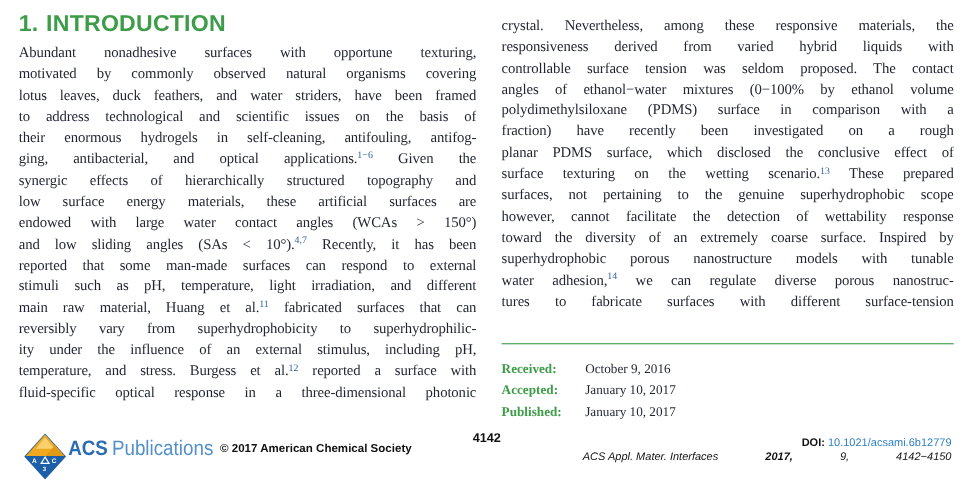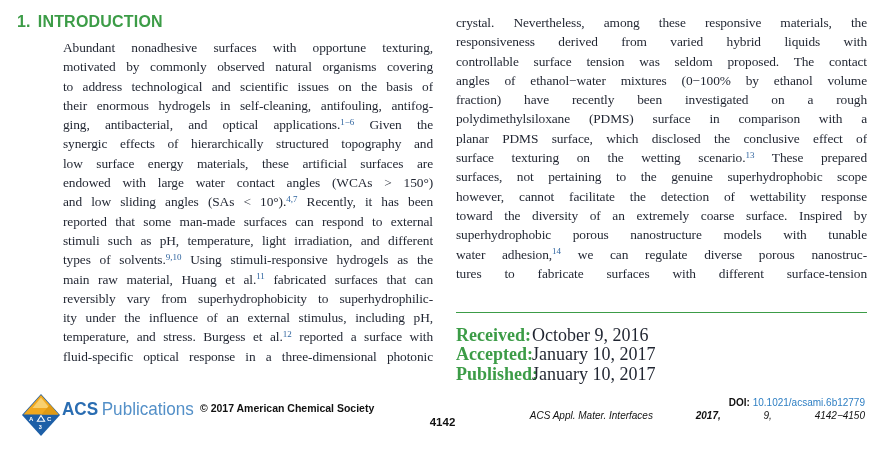--- a/index.html
+++ b/index.html
@@ -7,62 +7,62 @@
     position:relative; width:885px; height:453px; background:#ffffff;
     font-family:"Liberation Serif", serif; color:#1f2430; overflow:hidden;
   }
 
   
   .col-left  { position:absolute; left:17px;  top:12px; width:416px; }
   .col-right { position:absolute; left:456px; top:13px; width:411px; }
 
   .section-heading {
     margin:0; font-family:"Liberation Sans", sans-serif; font-weight:bold;
-    font-size:16px; line-height:20px; color:#3c9c47; letter-spacing:0.2px;
+    font-size:21px; line-height:20px; color:#3c9c47; letter-spacing:0.2px;
   }
   .heading-number { margin-right:7px; }
 
   .body-text { font-size:13.4px; line-height:19.3px; letter-spacing:-0.1px; }
-  .col-left .body-text { margin-top:6px;margin-left:46px; }
+  .col-left .body-text { margin-top:6px; }
 
   .text-line {
     height:19.3px; line-height:19.3px; overflow:hidden;
     text-align:justify; text-align-last:justify;
   }
   .sup {
     font-size:9px; color:#30659f; position:relative; top:-4.5px;
     letter-spacing:0; cursor:pointer;
   }
 
   
   .dates-block { position:absolute; left:456px; top:312px; width:411px; }
   .dates-rule  { border-top:1.5px solid #3c9c47; }
   .dates-rows  { margin-top:13px; }
-  .date-row    { display:flex; font-size:18px; line-height:19.3px; }
+  .date-row    { display:flex; font-size:12px; line-height:19.3px; }
   .date-label  { width:76px; font-weight:bold; color:#3c9c47; }
   .date-value  { color:#1f2430; }
 
   
   .footer {
     position:absolute; left:0; top:390px; width:885px; height:63px;
     font-family:"Liberation Sans", sans-serif; color:#111111;
   }
   .acs-logo-mark { position:absolute; left:22px; top:4px; }
   .brand {
     position:absolute; left:62px; top:8px; font-size:19px; white-space:nowrap;
     transform:scaleX(0.9); transform-origin:0 50%;
   }
   .brand-acs { font-weight:bold; color:#2a6db2; }
   .brand-pub { font-weight:400; color:#5490c8; margin-left:4px; }
   .copyright {
     position:absolute; left:200px; top:12px;
     font-size:10.5px; font-weight:bold; color:#111111;
   }
   .page-number {
-    position:absolute; left:0; top:26px; width:885px; text-align:center;
+    position:absolute; left:0; top:3px; width:885px; text-align:center;
     font-size:11.5px; font-weight:bold; color:#111111;
   }
   .doi-block {
     position:absolute; right:20px; top:7px; text-align:right;
     font-size:10px; line-height:12.5px;
   }
   .doi-label { font-weight:bold; }
   .doi-link  { color:#2e7fc3; text-decoration:none; cursor:pointer; }
   .citation  { color:#111111; }
   .b { font-weight:bold; }
@@ -73,46 +73,46 @@
 
 <div class="page">
 
   <div class="col-left">
     <h2 class="section-heading">
       <span class="heading-number">1.</span><span>INTRODUCTION</span>
     </h2>
     <div class="body-text" id="left-lines">
         <div class="text-line">Abundant nonadhesive surfaces with opportune texturing,</div>
         <div class="text-line">motivated by commonly observed natural organisms covering</div>
+        <div class="text-line">lotus leaves, duck feathers, and water striders, have been framed</div>
         <div class="text-line">to address technological and scientific issues on the basis of</div>
         <div class="text-line">their enormous hydrogels in self-cleaning, antifouling, antifog-</div>
         <div class="text-line">ging, antibacterial, and optical applications.<span class="sup">1−6</span> Given the</div>
         <div class="text-line">synergic effects of hierarchically structured topography and</div>
         <div class="text-line">low surface energy materials, these artificial surfaces are</div>
         <div class="text-line">endowed with large water contact angles (WCAs &gt; 150°)</div>
         <div class="text-line">and low sliding angles (SAs &lt; 10°).<span class="sup">4,7</span> Recently, it has been</div>
         <div class="text-line">reported that some man-made surfaces can respond to external</div>
         <div class="text-line">stimuli such as pH, temperature, light irradiation, and different</div>
-        <div class="text-line">types of solvents.<span class="sup">9,10</span> Using stimuli-responsive hydrogels as the</div>
         <div class="text-line">main raw material, Huang et al.<span class="sup">11</span> fabricated surfaces that can</div>
         <div class="text-line">reversibly vary from superhydrophobicity to superhydrophilic-</div>
         <div class="text-line">ity under the influence of an external stimulus, including pH,</div>
         <div class="text-line">temperature, and stress. Burgess et al.<span class="sup">12</span> reported a surface with</div>
         <div class="text-line">fluid-specific optical response in a three-dimensional photonic</div>
       </div>
   </div>
 
   <div class="col-right">
     <div class="body-text" id="right-lines">
         <div class="text-line">crystal. Nevertheless, among these responsive materials, the</div>
         <div class="text-line">responsiveness derived from varied hybrid liquids with</div>
         <div class="text-line">controllable surface tension was seldom proposed. The contact</div>
         <div class="text-line">angles of ethanol−water mixtures (0−100% by ethanol volume</div>
+        <div class="text-line">polydimethylsiloxane (PDMS) surface in comparison with a</div>
         <div class="text-line">fraction) have recently been investigated on a rough</div>
-        <div class="text-line">polydimethylsiloxane (PDMS) surface in comparison with a</div>
         <div class="text-line">planar PDMS surface, which disclosed the conclusive effect of</div>
         <div class="text-line">surface texturing on the wetting scenario.<span class="sup">13</span> These prepared</div>
         <div class="text-line">surfaces, not pertaining to the genuine superhydrophobic scope</div>
         <div class="text-line">however, cannot facilitate the detection of wettability response</div>
         <div class="text-line">toward the diversity of an extremely coarse surface. Inspired by</div>
         <div class="text-line">superhydrophobic porous nanostructure models with tunable</div>
         <div class="text-line">water adhesion,<span class="sup">14</span> we can regulate diverse porous nanostruc-</div>
         <div class="text-line">tures to fabricate surfaces with different surface-tension</div>
       </div>
   </div>

